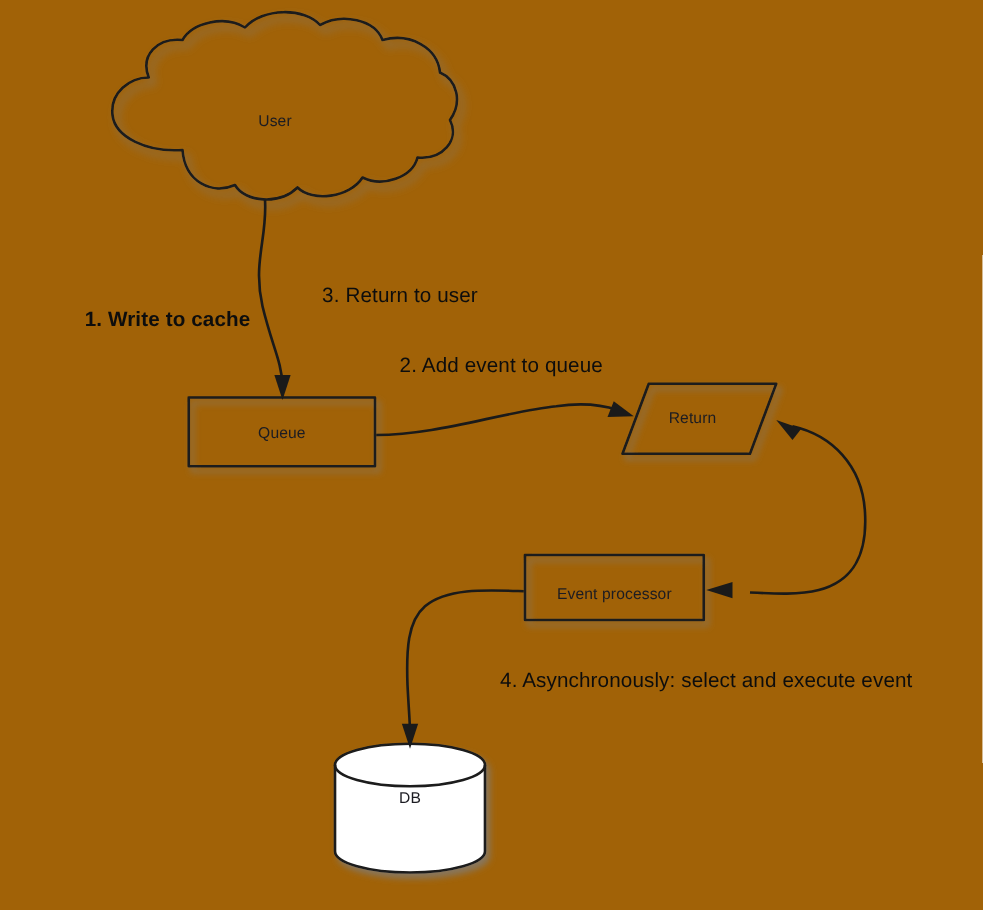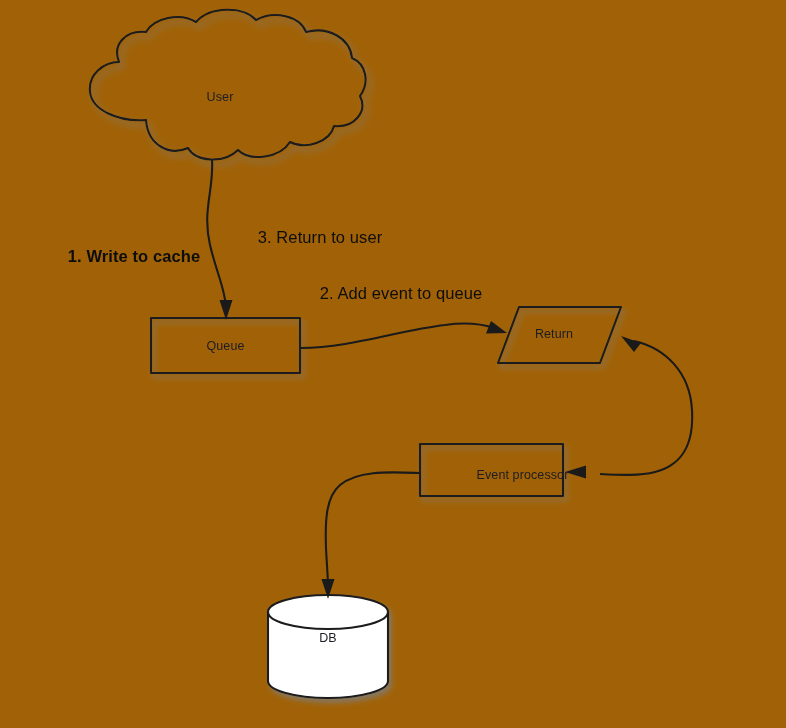--- a/index.html
+++ b/index.html
@@ -140,24 +140,25 @@
       <polygon class="arrowhead" points="328,599 321.5,579 334.5,579"></polygon>
     </g>
   </svg>
 
   <div class="shape-label" style="left:220px; top:97px;">User</div>
 
   <div class="shape-label" style="left:225.5px; top:346px;">Queue</div>
 
   <div class="shape-label" style="left:554px; top:334px;">Return</div>
 
-  <div class="shape-label" style="left:491.5px; top:475px;margin-left:31px;">Event processor</div>
+  <div class="shape-label" style="left:491.5px; top:475px;">Event processor</div>
 
   <div class="shape-label" style="left:328px; top:638px;">DB</div>
 
   <div class="step-label" style="left:134px; top:256px;font-weight:bold;">1. Write to cache</div>
 
   <div class="step-label" style="left:401px; top:293px;">2. Add event to queue</div>
 
   <div class="step-label" style="left:320px; top:237px;">3. Return to user</div>
 
+  <div class="step-label" style="left:565px; top:545px;">4. Asynchronously: select and execute event</div>
 
 </div>
 
 </body></html>

